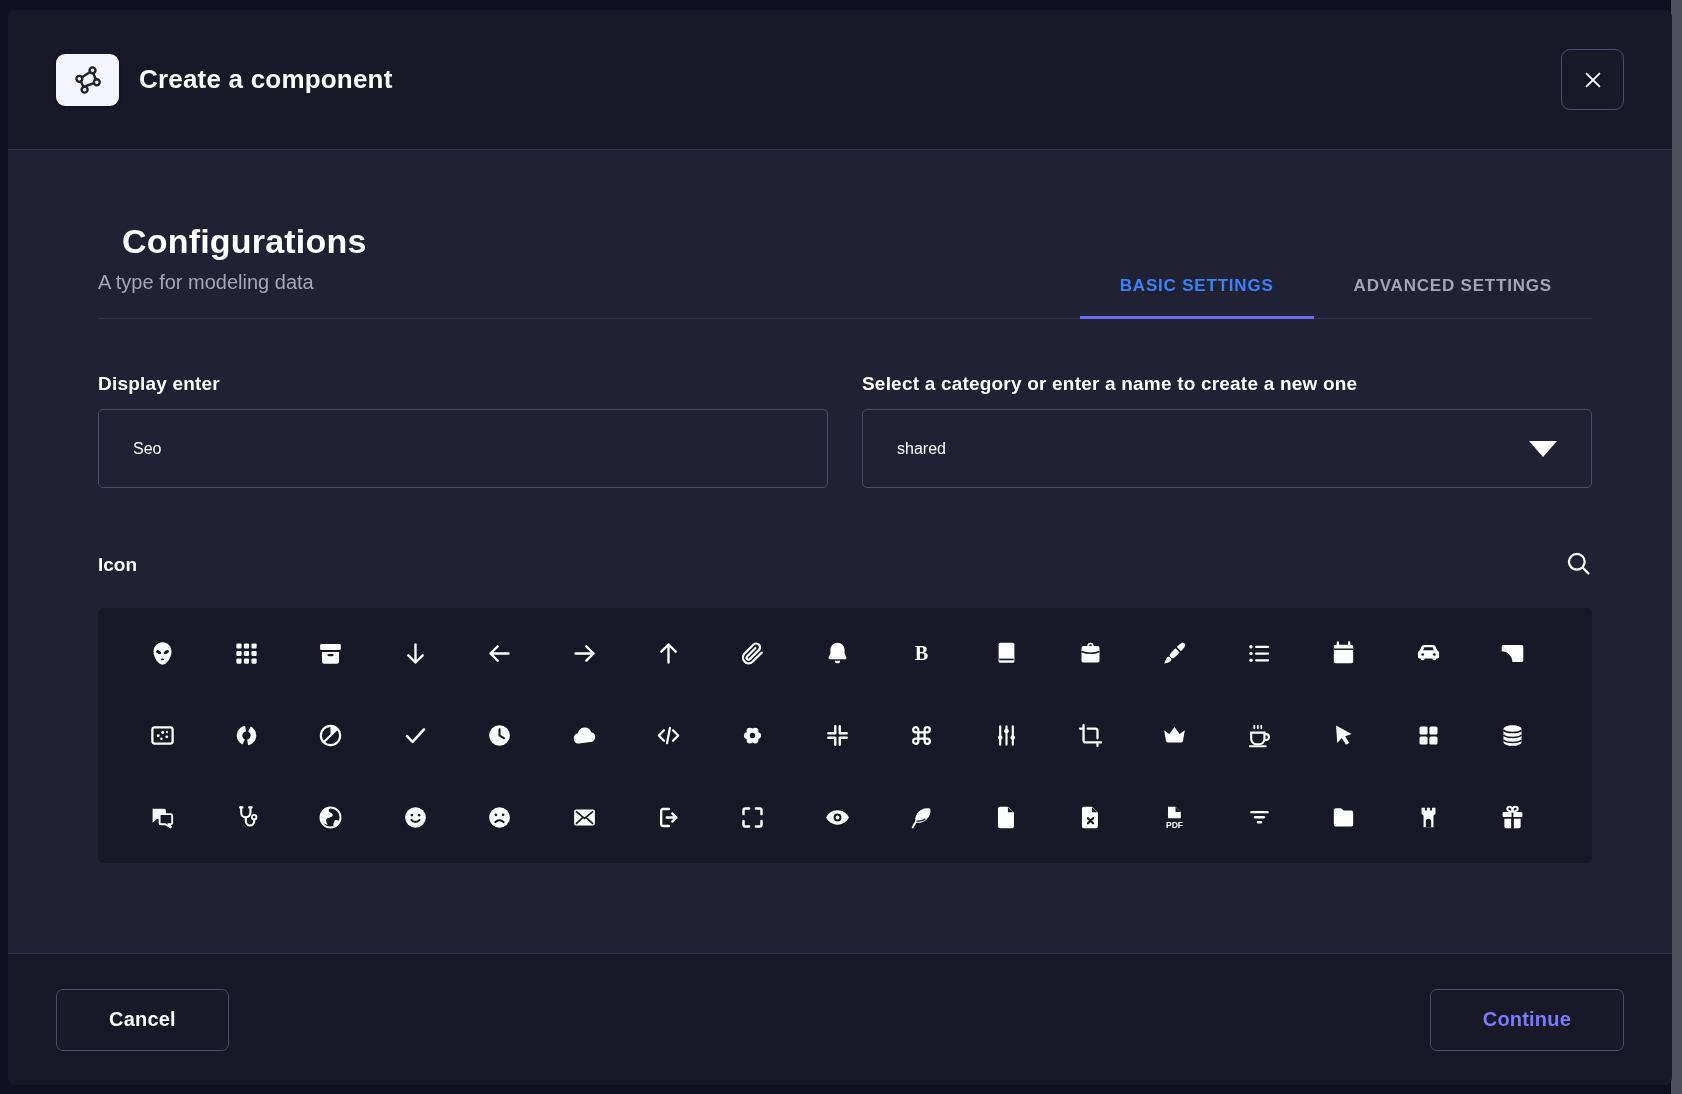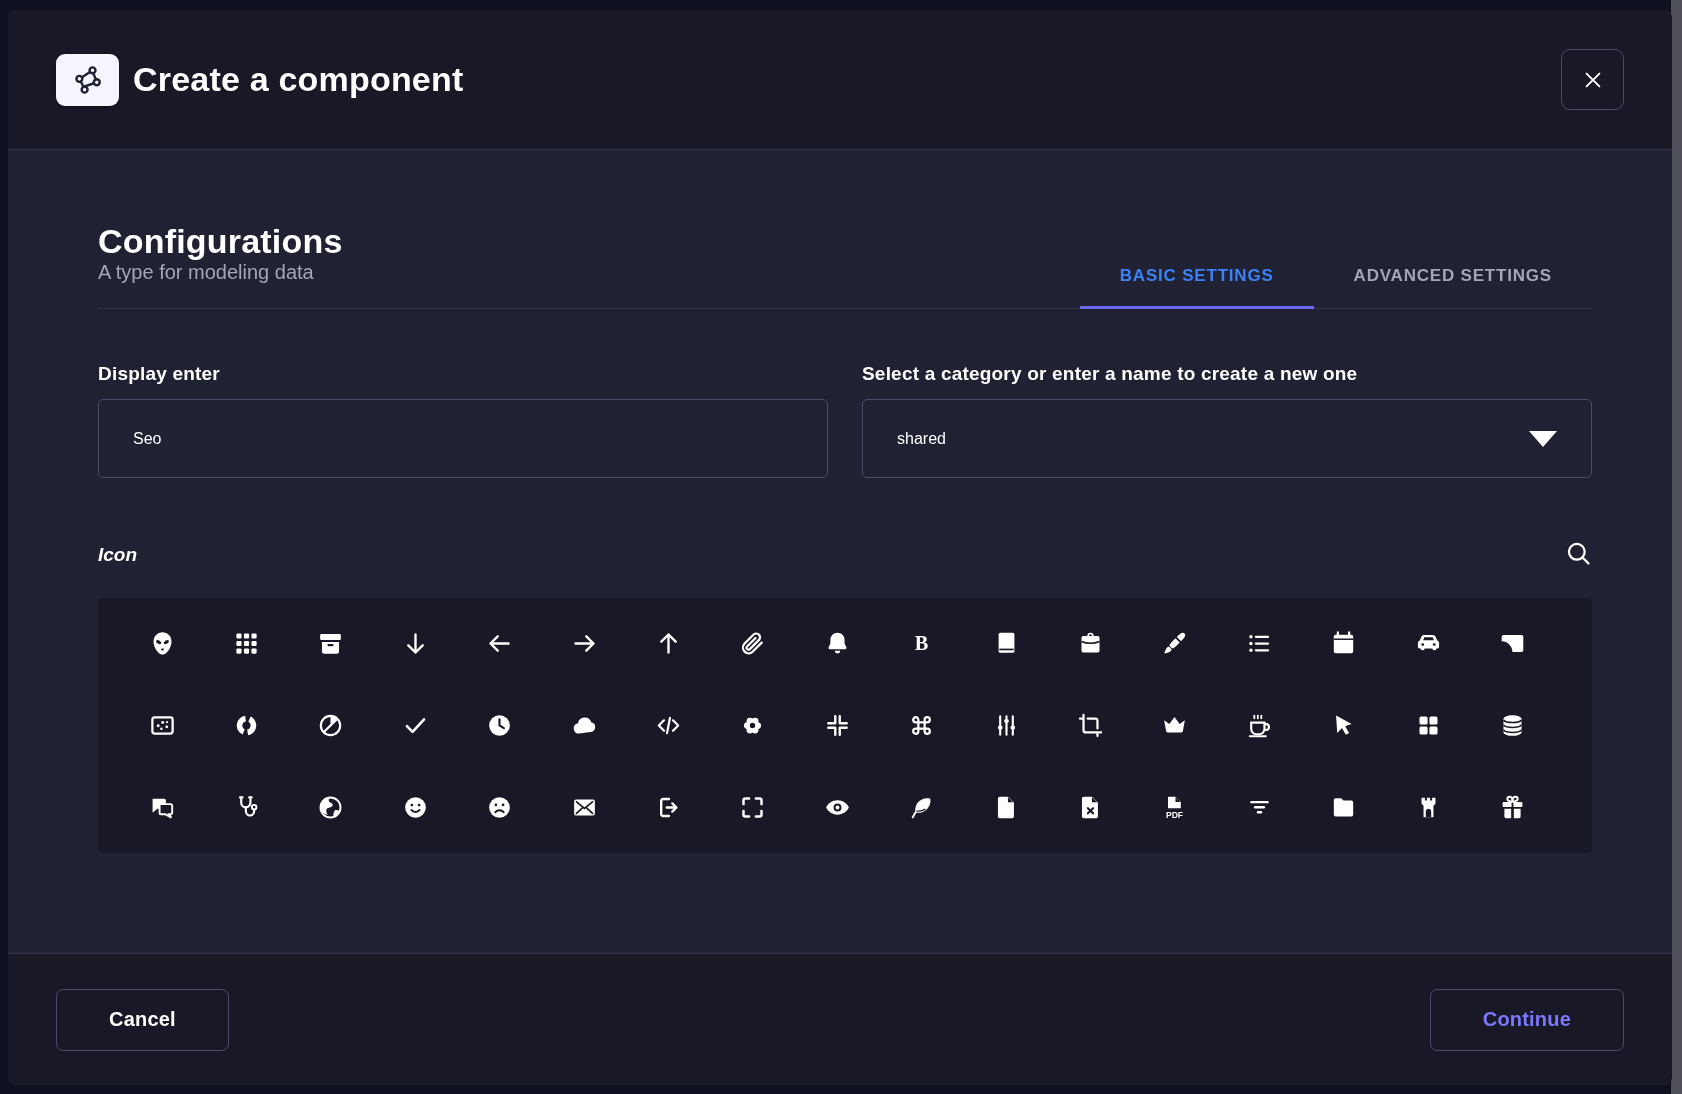--- a/index.html
+++ b/index.html
@@ -24,36 +24,36 @@
     height:140px; flex:0 0 auto; background:#181826;
     border-bottom:1px solid #32324d;
     display:flex; align-items:center; padding:0 48px;
   }
   .header-tile {
     width:63px; height:52px; border-radius:9px; background:#f5f5ff;
     display:flex; align-items:center; justify-content:center;
     box-shadow:0 1px 3px rgba(0,0,0,.35);
   }
   .header-tile svg { width:34px; height:34px; }
-  .modal-title { margin-left:14px; font-size:34px; font-weight:700; letter-spacing:.2px; }
+  .modal-title { margin-left:20px; font-size:26px; font-weight:700; letter-spacing:.2px; }
   .close-btn {
     margin-left:auto; width:63px; height:61px; border-radius:9px;
     background:transparent; border:1px solid #4a4a6a; cursor:pointer;
     display:flex; align-items:center; justify-content:center; color:#fff;
   }
   .close-btn svg { width:22px; height:22px; }
   
   .modal-body { flex:1 1 auto; padding:0 80px 0 90px; background:#212134; }
   .intro-row {
     display:flex; align-items:flex-end; justify-content:space-between;
     margin-top:72px; border-bottom:1px solid #32324d;
   }
   .intro-text { padding-bottom:24px; }
-  .intro-heading { font-size:34px; font-weight:700; letter-spacing:.2px; }
-  .intro-sub { font-size:20px; color:#a5a5ba; }
+  .intro-heading { font-size:34px; font-weight:700; letter-spacing:.2px;margin-left:24px; }
+  .intro-sub { margin-top:10px; font-size:20px; color:#a5a5ba; }
   .tabs { display:flex; }
   .tab {
     font-size:17px; font-weight:700; letter-spacing:.8px;
     padding:14px 40px 20px 40px; color:#a5a5ba; cursor:pointer;
     border-bottom:3px solid transparent; margin-bottom:-1px; white-space:nowrap;
   }
   .tab.active { color:#3b82f6; border-bottom-color:#6c6bf0; }
   .form-row { display:flex; gap:34px; margin-top:54px; }
   .field { flex:1 1 0; }
   .field-label { font-size:19px; font-weight:700; letter-spacing:.2px; }
@@ -65,21 +65,21 @@
     outline:none;
   }
   .select-box {
     display:flex; align-items:center; justify-content:space-between; cursor:pointer;
   }
   .caret-down {
     width:0; height:0; border-left:14px solid transparent;
     border-right:14px solid transparent; border-top:16px solid #ffffff;
   }
   .icon-section-head {
-    margin-top:62px; display:flex; align-items:center; justify-content:space-between;font-style:italic;
+    margin-top:62px; display:flex; align-items:center; justify-content:space-between;
   }
   .icon-label { font-size:19px; font-weight:700; }
   .search-btn { background:none; border:none; color:#fff; cursor:pointer; padding:0; }
   .search-btn svg { width:27px; height:27px; }
   .icon-panel {
     margin-top:28px; background:#181826; border-radius:5px;
     padding:4px 10px 4px 22px; height:255px;
     display:flex; flex-wrap:wrap; align-content:flex-start;
   }
   .icon-cell {

